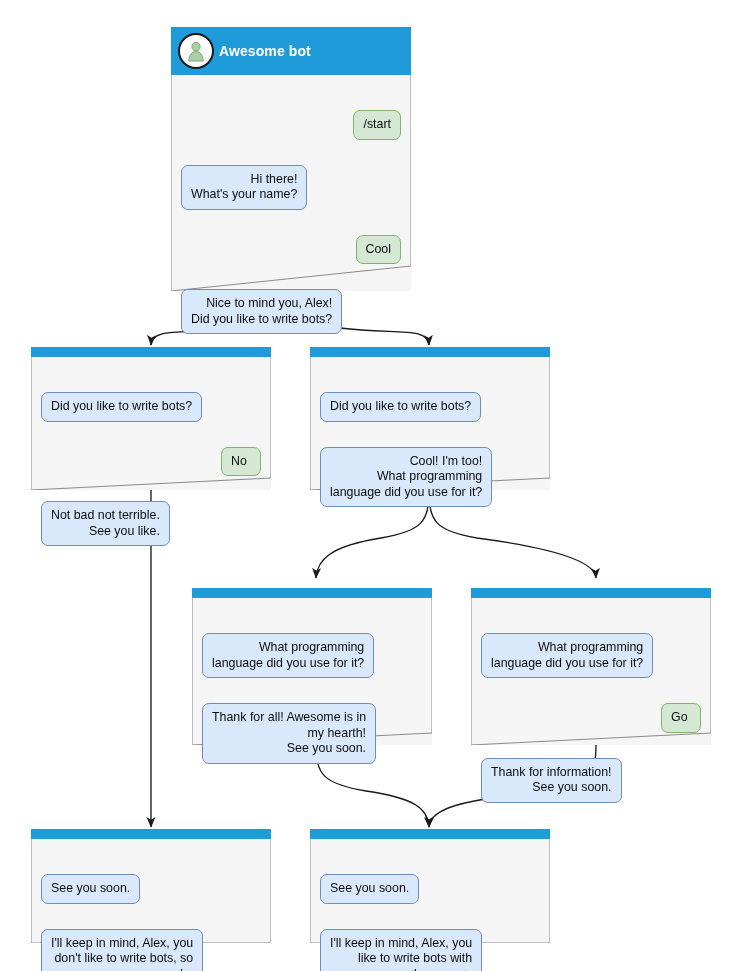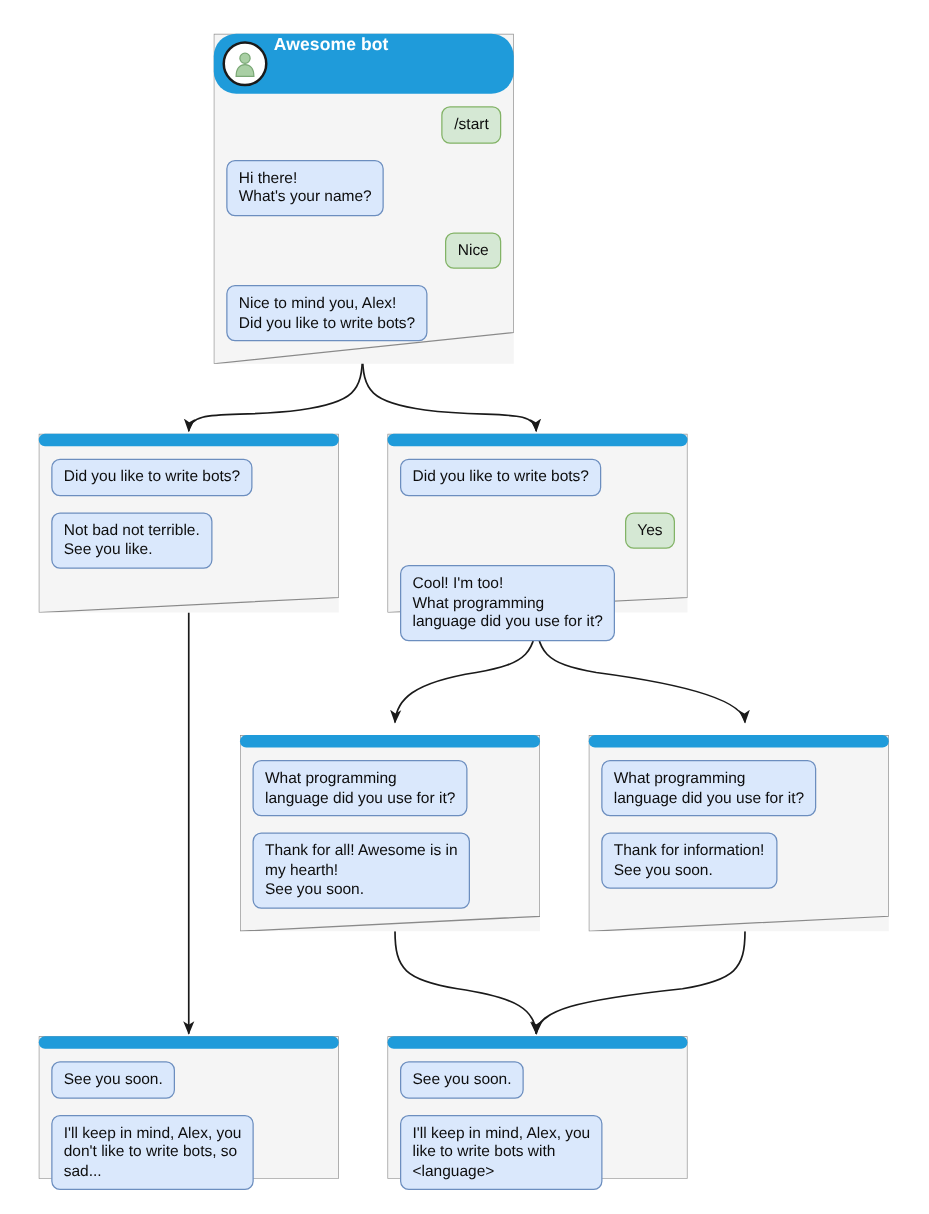--- a/index.html
+++ b/index.html
@@ -35,21 +35,21 @@
   .card-inner {
     position: absolute;
     left: 0; top: 0;
     width: 100%;
   }
 
   .card-header {
     position: relative;
     background: #1f9bda;
     display: flex;
-    border-radius: 18px;
+    align-items: center;
   }
   .card-header.tall { height: 48px; padding-left: 48px; }
   .card-header.thin { height: 10px; }
 
   .avatar {
     position: absolute;
     left: 7px; top: 50%;
     transform: translateY(-50%);
     width: 36px; height: 36px;
     border-radius: 50%;
@@ -63,22 +63,22 @@
     color: #ffffff;
     font-size: 14px;
     font-weight: bold;
     letter-spacing: .1px;
   }
 
   .chat-body {
     position: relative;
     padding: 10px 10px 0 10px;
   }
-  .msg-row { display: flex; margin-bottom: 13px; }
-  .msg-row.bot  { justify-content: flex-start; }
+  .msg-row { display: flex; margin-bottom: 13px; margin-top: 25px; }
+  .msg-row.bot  { justify-content: flex-start; text-align: right; }
   .msg-row.user { justify-content: flex-end; }
 
   .bubble {
     font-size: 12.4px;
     line-height: 15.5px;
     color: #0d0d0d;
     border-radius: 7px;
     padding: 6px 9px;
     white-space: pre-line;
     max-width: 86%;
@@ -139,61 +139,61 @@
       </div>
       <div class="chat-body">
         <div class="msg-row user">
           <div class="bubble user">/start</div>
         </div>
         <div class="msg-row bot">
           <div class="bubble bot">Hi there!
 What's your name?</div>
         </div>
         <div class="msg-row user">
-          <div class="bubble user">Nice</div>
+          <div class="bubble user">Cool</div>
         </div>
         <div class="msg-row bot">
           <div class="bubble bot">Nice to mind you, Alex!
 Did you like to write bots?</div>
         </div>
       </div>
     </div>
   </div>
 
   <div class="card" style="left:31px; top:347px; width:240px; height:143px;">
     <svg class="card-shape" viewBox="0 0 240 143" preserveAspectRatio="none">
       <polygon points="0,0 240,0 240,131 0,143" fill="#f5f5f5" stroke="#8a8a8a" stroke-width="1"></polygon>
     </svg>
     <div class="card-inner">
       <div class="card-header thin"></div>
       <div class="chat-body">
         <div class="msg-row bot">
           <div class="bubble bot">Did you like to write bots?</div>
         </div>
+        <div class="msg-row user">
+          <div class="bubble user">No</div>
+        </div>
         <div class="msg-row bot">
           <div class="bubble bot">Not bad not terrible.
 See you like.</div>
         </div>
       </div>
     </div>
   </div>
 
   <div class="card" style="left:310px; top:347px; width:240px; height:143px;">
     <svg class="card-shape" viewBox="0 0 240 143" preserveAspectRatio="none">
       <polygon points="0,0 240,0 240,131 0,143" fill="#f5f5f5" stroke="#8a8a8a" stroke-width="1"></polygon>
     </svg>
     <div class="card-inner">
       <div class="card-header thin"></div>
       <div class="chat-body">
         <div class="msg-row bot">
           <div class="bubble bot">Did you like to write bots?</div>
         </div>
-        <div class="msg-row user">
-          <div class="bubble user">Yes</div>
-        </div>
         <div class="msg-row bot">
           <div class="bubble bot">Cool! I'm too!
 What programming
 language did you use for it?</div>
         </div>
       </div>
     </div>
   </div>
 
   <div class="card" style="left:192px; top:588px; width:240px; height:157px;">
@@ -220,20 +220,23 @@
     <svg class="card-shape" viewBox="0 0 240 157" preserveAspectRatio="none">
       <polygon points="0,0 240,0 240,145 0,157" fill="#f5f5f5" stroke="#8a8a8a" stroke-width="1"></polygon>
     </svg>
     <div class="card-inner">
       <div class="card-header thin"></div>
       <div class="chat-body">
         <div class="msg-row bot">
           <div class="bubble bot">What programming
 language did you use for it?</div>
         </div>
+        <div class="msg-row user">
+          <div class="bubble user">Go</div>
+        </div>
         <div class="msg-row bot">
           <div class="bubble bot">Thank for information!
 See you soon.</div>
         </div>
       </div>
     </div>
   </div>
 
   <div class="card" style="left:31px; top:829px; width:240px; height:114px;">
     <svg class="card-shape" viewBox="0 0 240 114" preserveAspectRatio="none">

